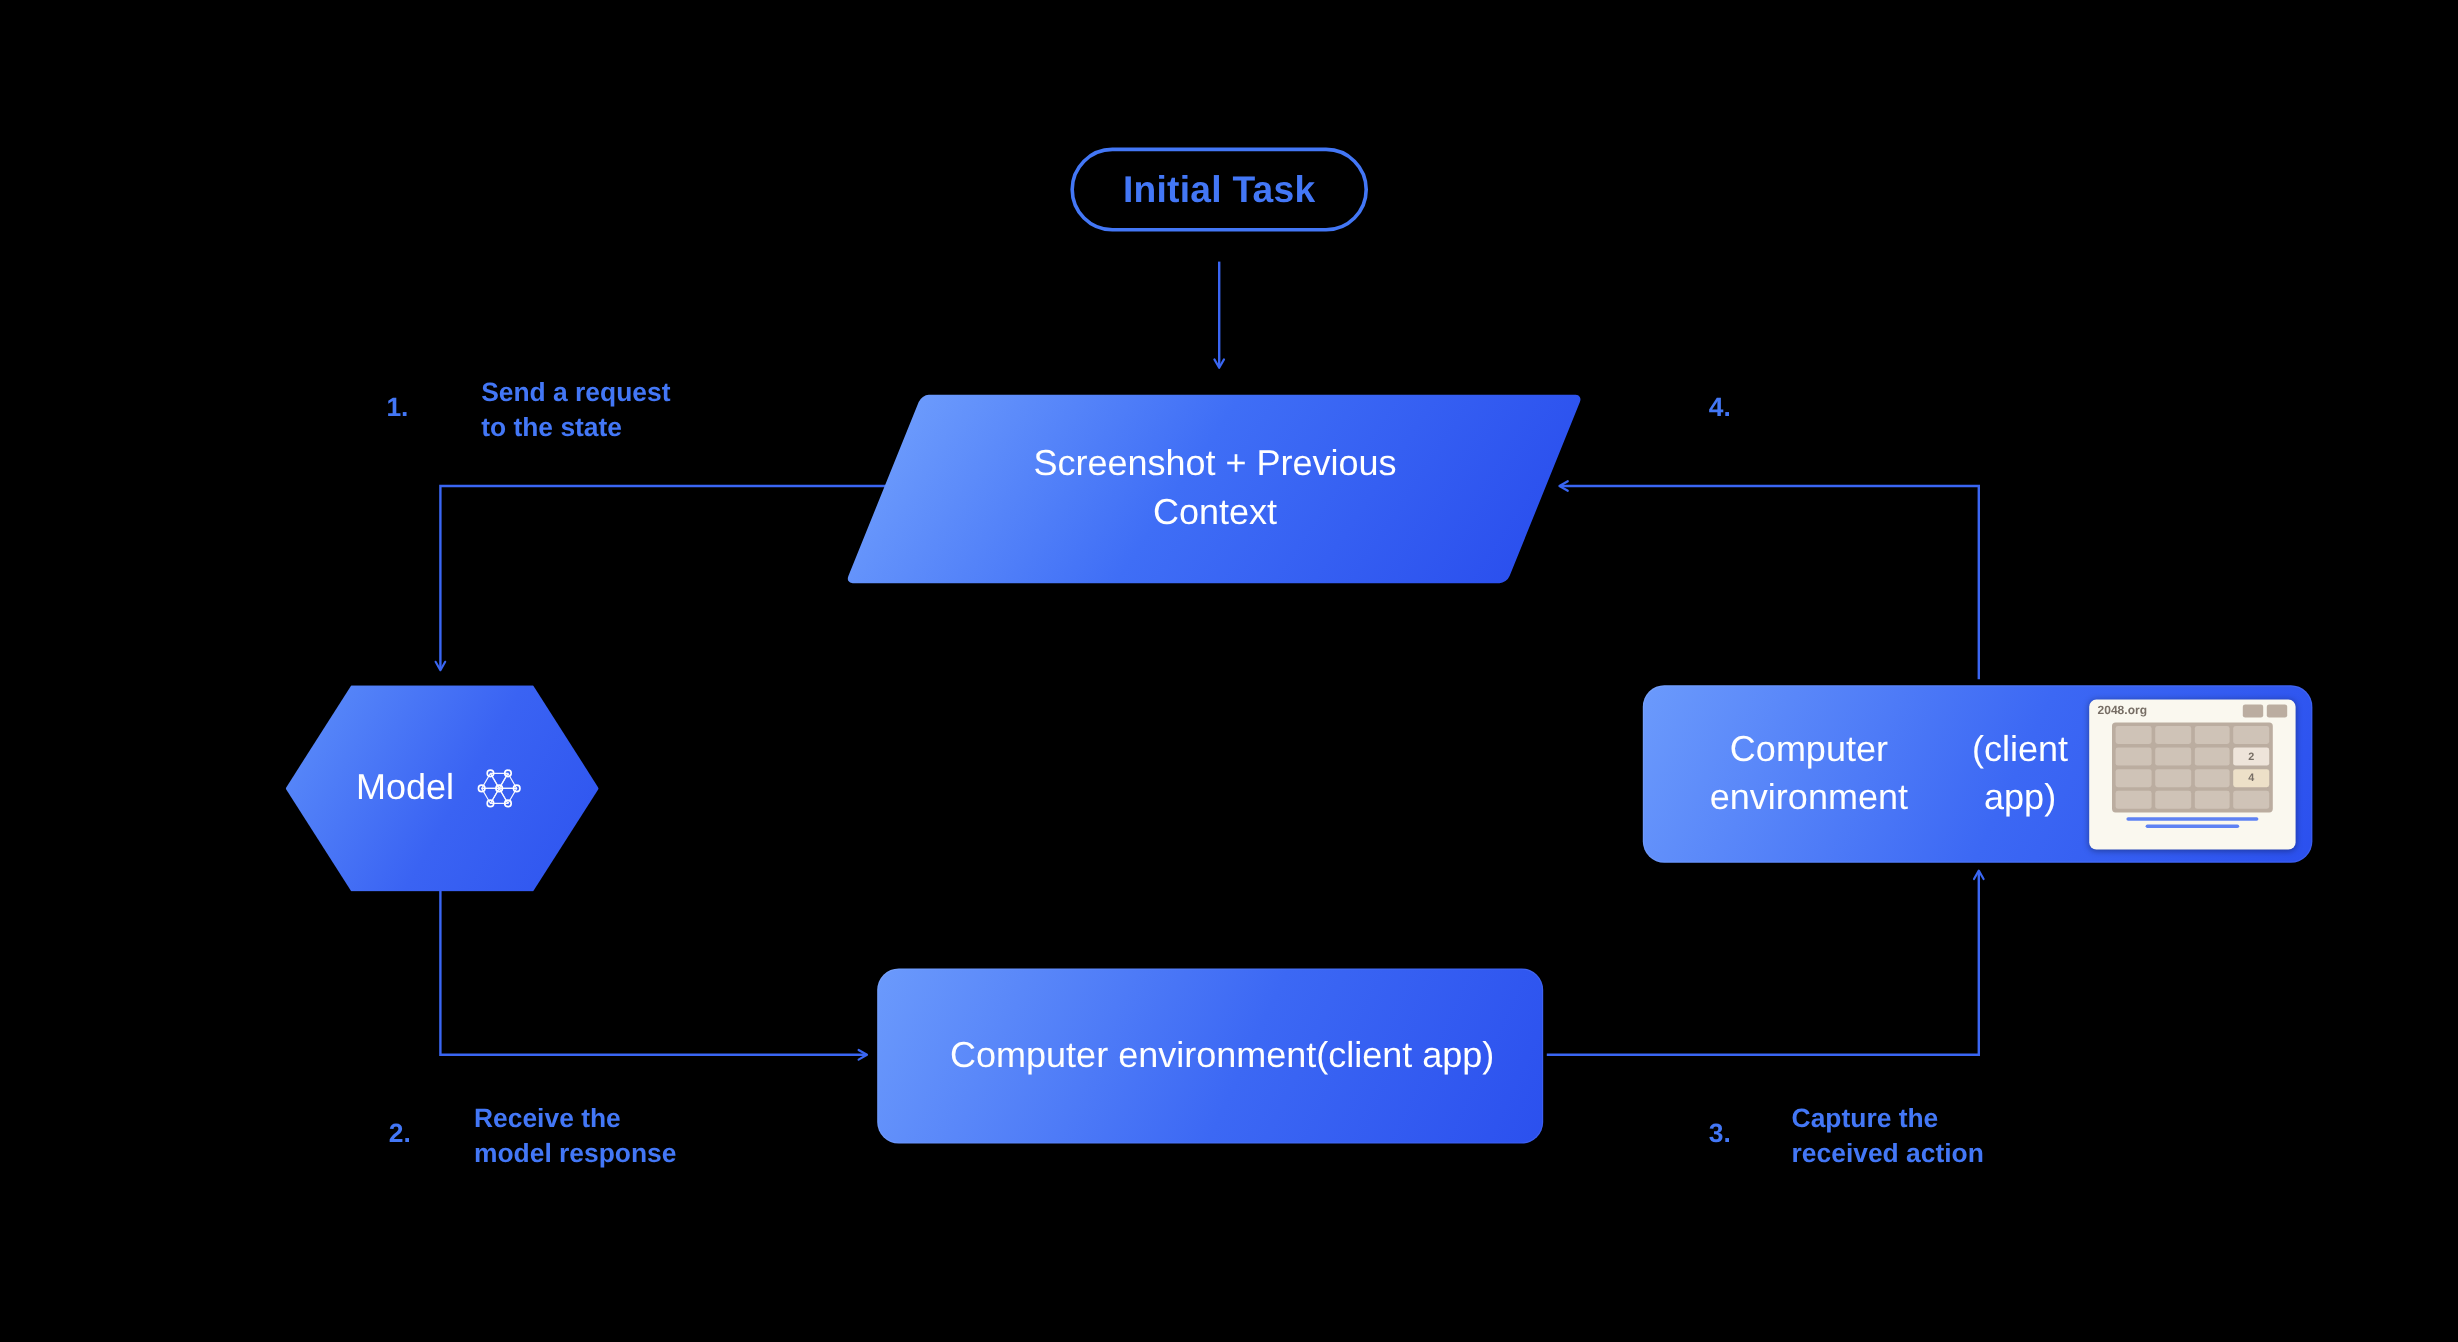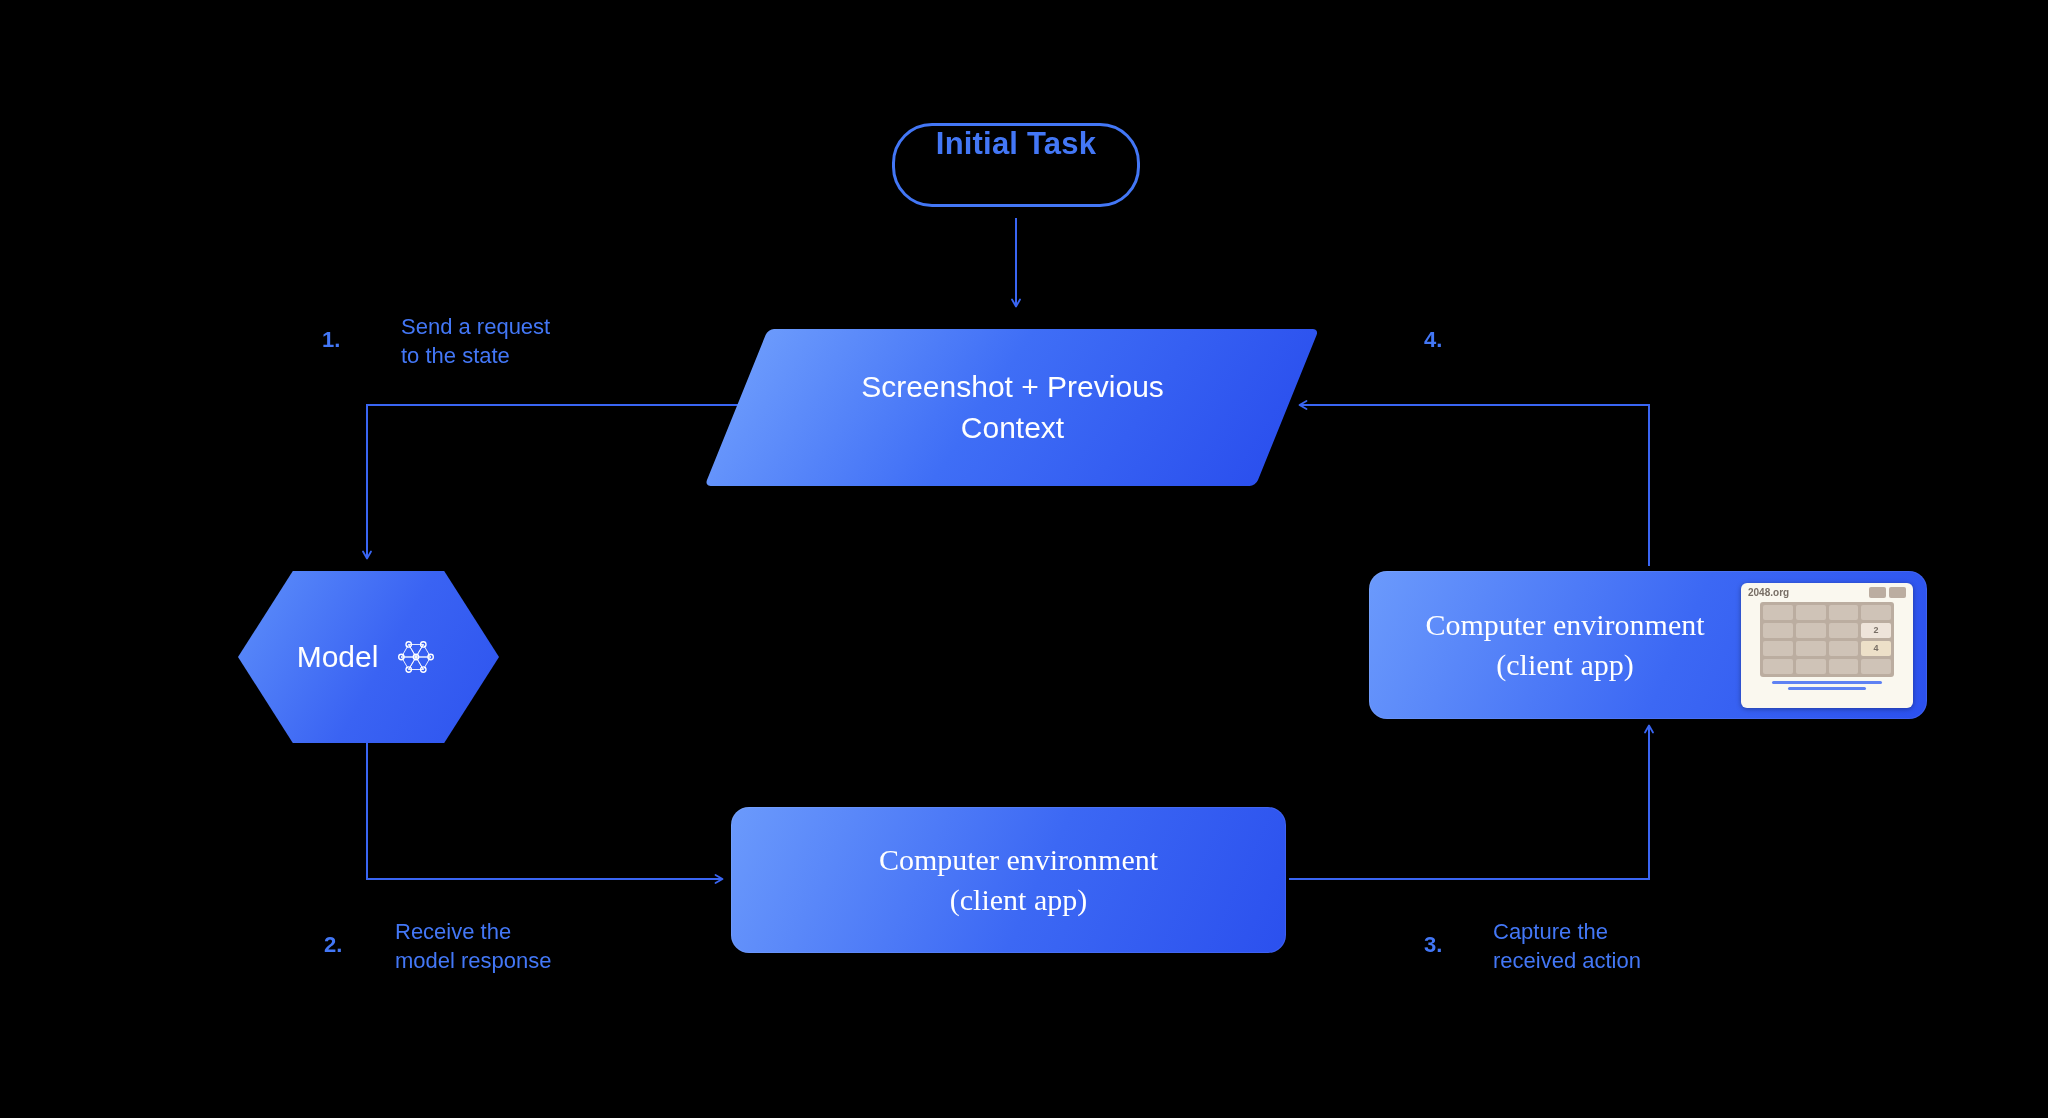--- a/index.html
+++ b/index.html
@@ -16,24 +16,24 @@
 
   
   .arrow-layer {
     position: absolute; inset: 0;
     pointer-events: none;
   }
 
   
   .pill {
     position: absolute; left: 892px; top: 123px;
-    width: 248px; height: 84px;
+    width: 248px; height: 70px;
     border: 3px solid #4377f6;
     border-radius: 40px;
-    display: flex; justify-content: center;
+    display: flex; align-items: center; justify-content: center;
     color: #4377f6; font-size: 31px; font-weight: 700;
     letter-spacing: .2px;
     box-sizing: border-box;
   }
 
   
   .parallelogram {
     position: absolute; left: 768px; top: 329px;
     width: 551px; height: 157px;
     transform: skewX(-22deg); transform-origin: 0 0;
@@ -63,22 +63,22 @@
     border-radius: 18px;
     background: linear-gradient(115deg, #6b9afc 0%, #3c68f4 55%, #2b50ee 100%);
     display: flex; align-items: center;
     color: #ffffff; font-size: 30px;
     box-shadow: 0 0 0 1px rgba(255,255,255,0.08) inset;
   }
   #env-bottom { left: 731px; top: 807px; width: 555px; height: 146px; }
   #env-right  { left: 1369px; top: 571px; width: 558px; height: 148px; }
   .env-text {
     flex: 1 1 auto;
-    display: flex; flex-direction: column; align-items: center; justify-content: center;
-    line-height: 1.35; padding-left: 20px; text-align: center; font-family: Liberation Serif, serif;
+    display: flex; flex-direction: row; align-items: center; justify-content: center;
+    line-height: 1.35; padding-left: 20px; text-align: center;
   }
   .thumb {
     flex: 0 0 auto;
     width: 172px; height: 125px;
     background: #ffffff; border-radius: 6px;
     margin-right: 14px; overflow: hidden; position: relative;
     box-shadow: 0 1px 5px rgba(0,0,0,.35);
   }
 
   
@@ -116,21 +116,21 @@
   .g2048-link.l1 { width: 110px; }
   .g2048-link.l2 { width: 78px; }
 
   
   .step-number {
     position: absolute;
     color: #4377f6; font-size: 22px; font-weight: 600; line-height: 28px;
   }
   .step-text {
     position: absolute;
-    color: #4377f6; font-size: 22px; font-weight: 400; line-height: 29px;
+    color: #4377f6; font-size: 22px; font-weight: 700; line-height: 29px;
     white-space: nowrap;
   }
   #step1-num { left: 322px; top: 326px; }  #step1-text { left: 401px; top: 312px; }
   #step2-num { left: 324px; top: 931px; }  #step2-text { left: 395px; top: 917px; }
   #step3-num { left: 1424px; top: 931px; } #step3-text { left: 1493px; top: 917px; }
   #step4-num { left: 1424px; top: 326px; } #step4-text { left: 1493px; top: 312px; }
 </style>
 </head>
 <body>
 

